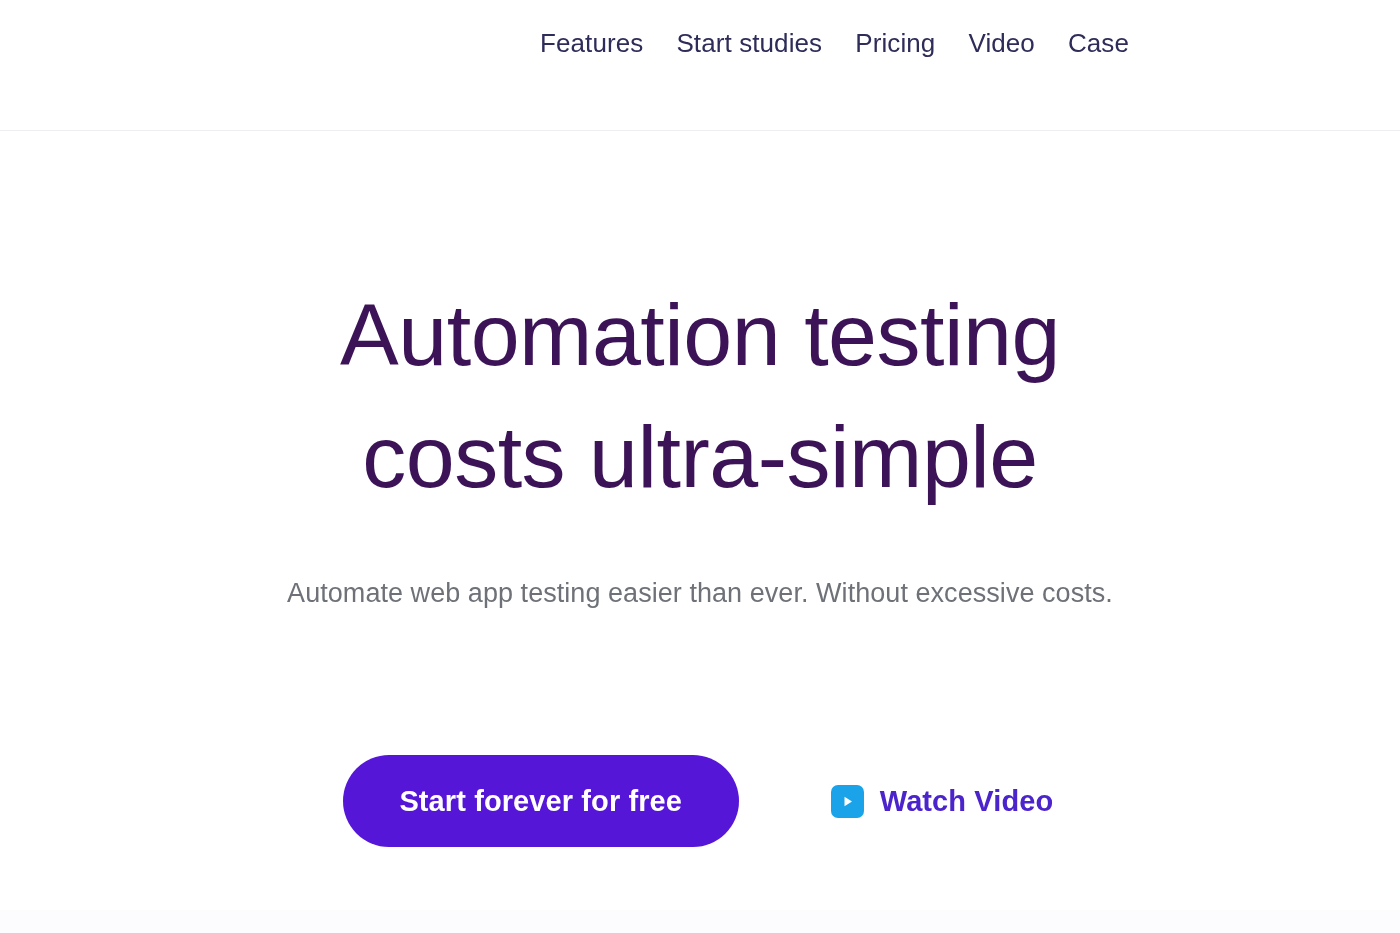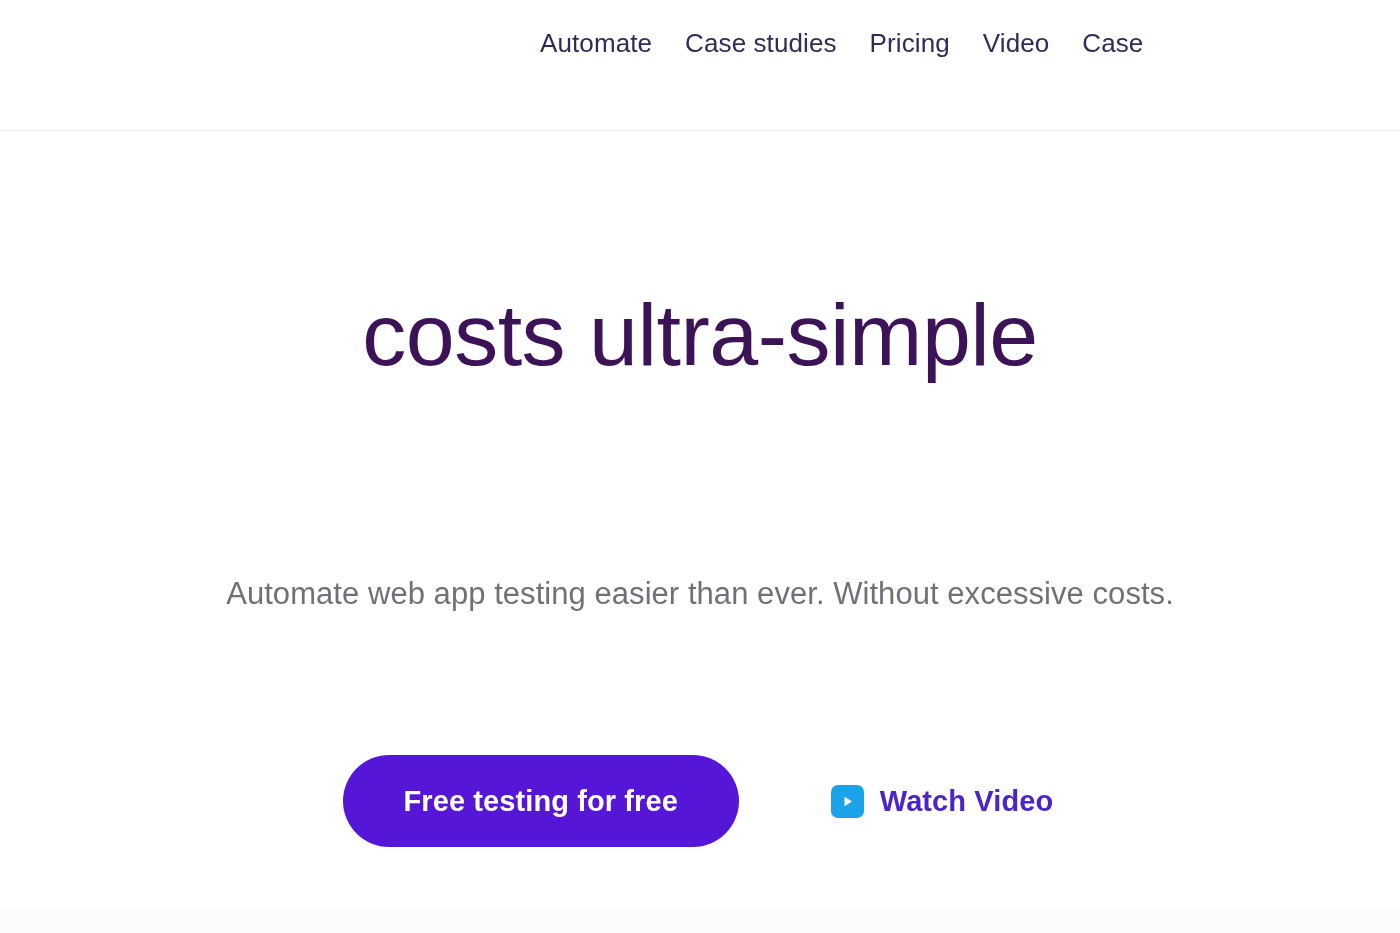--- a/index.html
+++ b/index.html
@@ -82,21 +82,21 @@
     letter-spacing: -0.5px;
   }
 
   .hero-title-line { display: block; }
 
   .hero-subtitle {
     position: absolute;
     top: 434px;
     left: 0;
     width: 1400px;
-    font-size: 31px;
+    font-size: 27px;
     line-height: 57px;
     font-weight: 400;
     color: #6e7278;
     letter-spacing: 0.05px;
   }
 
   .hero-subtitle-line { display: block; }
 
   .hero-actions {
     position: absolute;
@@ -167,50 +167,51 @@
   }
 </style>
 </head>
 <body>
 
 <div class="page">
 
   <nav class="navbar">
     <ul class="nav-links">
       <li>
-          <a class="nav-link" href="#">Automate</a>
-        </li>
-      <li>
-          <a class="nav-link" href="#">Case studies</a>
+          <a class="nav-link" href="#">Features</a>
+        </li>
+      <li>
+          <a class="nav-link" href="#">Start studies</a>
         </li>
       <li>
           <a class="nav-link" href="#">Pricing</a>
         </li>
       <li>
           <a class="nav-link" href="#">Video</a>
         </li>
       <li>
           <a class="nav-link" href="#">Case</a>
         </li>
     </ul>
   </nav>
 
   <section class="hero">
 
     <h1 class="hero-title">
+      <span class="hero-title-line">Automation testing</span>
       <span class="hero-title-line">costs ultra-simple</span>
     </h1>
 
     <p class="hero-subtitle">
       <span class="hero-subtitle-line">Automate web app testing easier than ever. Without excessive costs.</span>
     </p>
 
     <div class="hero-actions">
 
-      <button type="button" class="cta-button">Free testing for free</button>
+      <button type="button" class="cta-button">Start forever for free</button>
 
       <a class="watch-video" href="#">
         <span class="play-icon">
           <svg width="17" height="17" viewBox="0 0 17 17" aria-hidden="true">
             <polygon points="5.5,3.7 13,8.5 5.5,13.3" fill="#ffffff"></polygon>
           </svg>
         </span>
         <span class="watch-video-label">Watch Video</span>
       </a>
 

